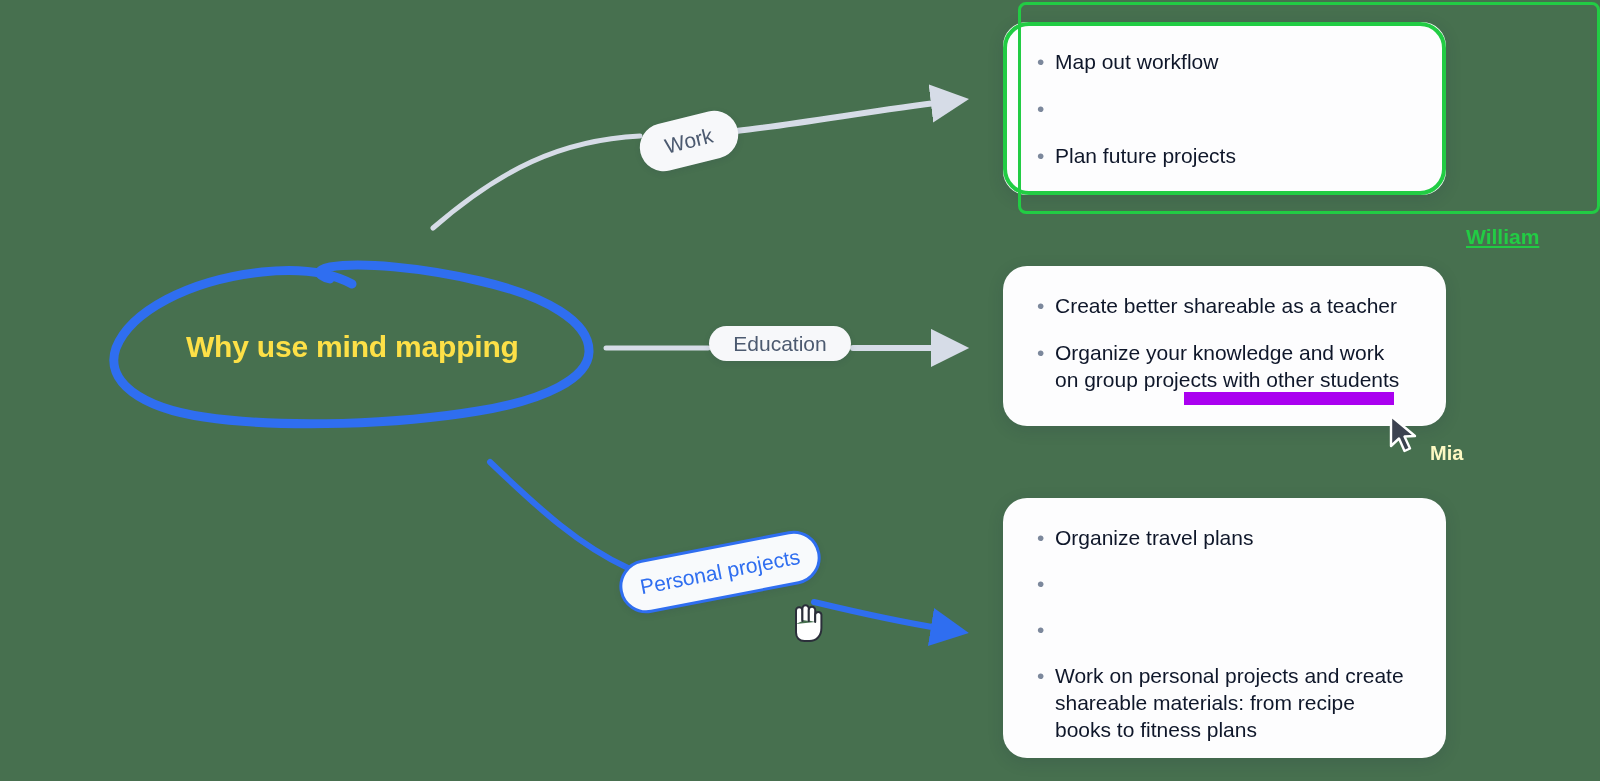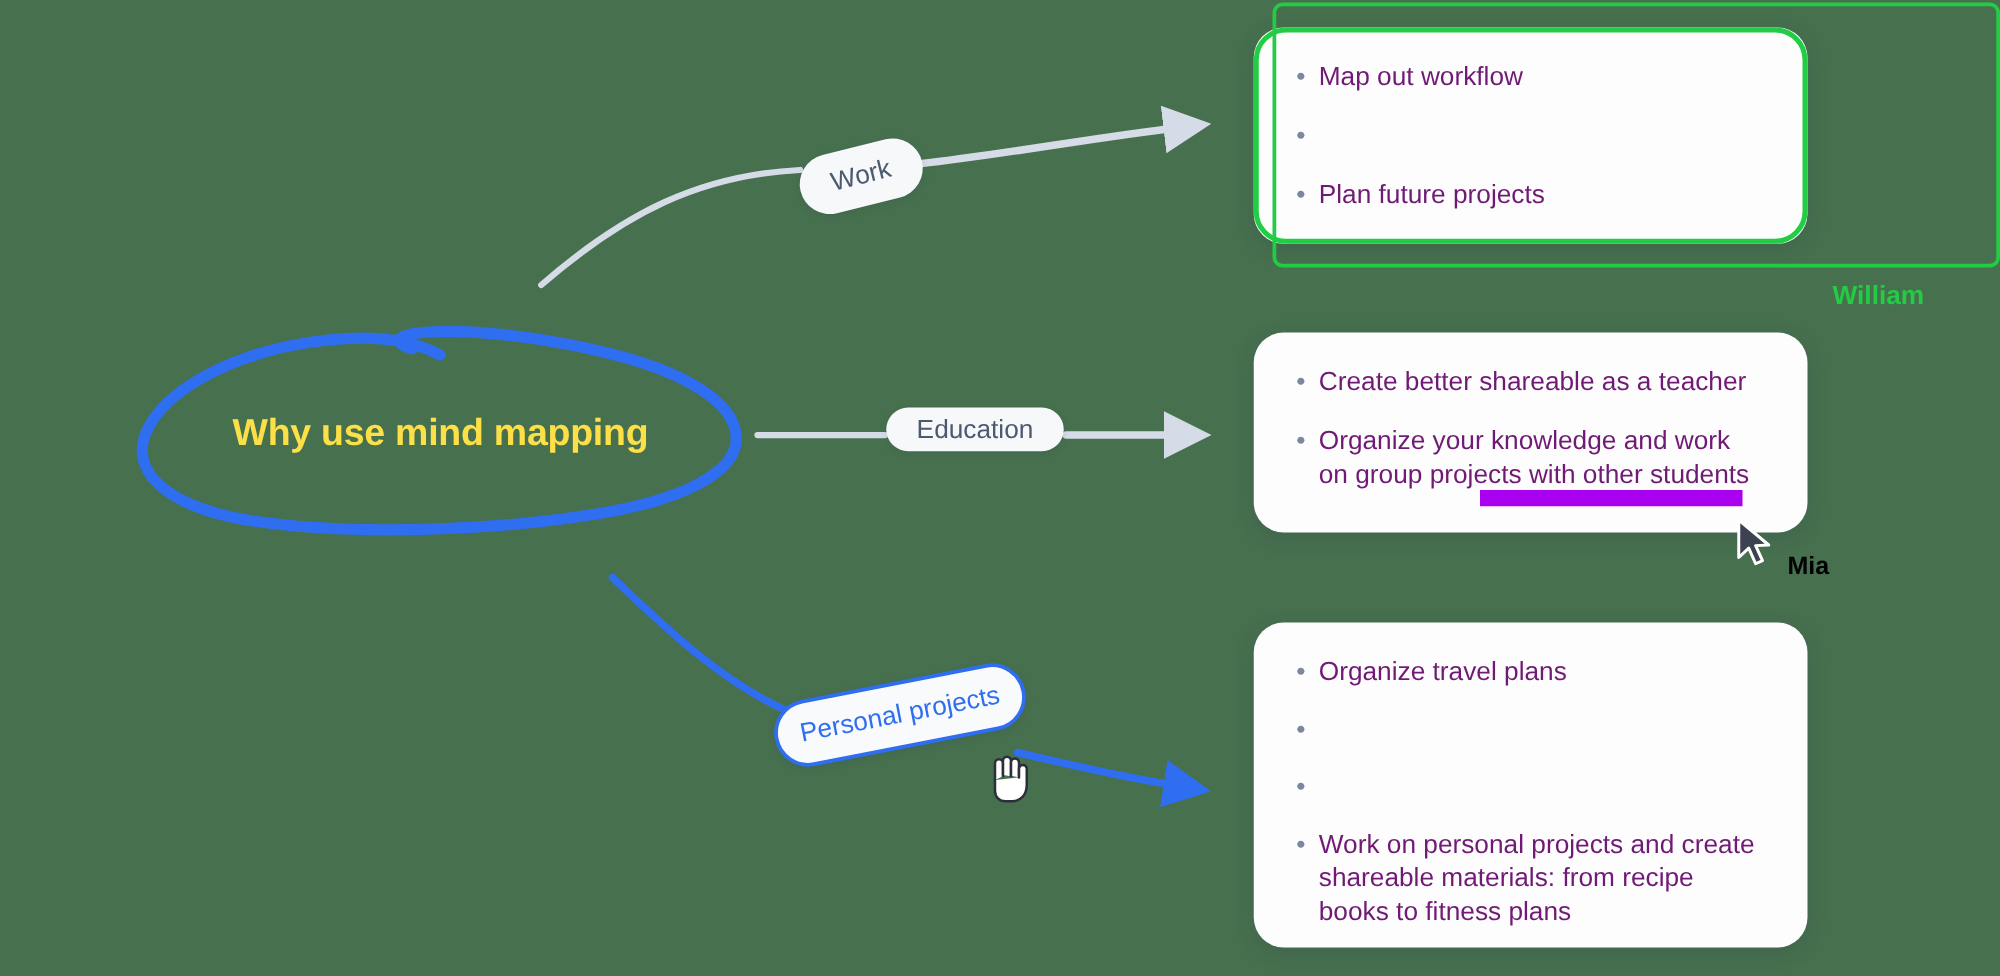--- a/index.html
+++ b/index.html
@@ -84,21 +84,21 @@
   }
   .bullet-row:last-child { margin-bottom: 0; }
   .bullet-dot {
     color: #7c889c;
     font-size: 21px;
     line-height: 27px;
     width: 18px;
     flex: 0 0 18px;
   }
   .bullet-text {
-    color: #701a75;
+    color: #0f172a;
     font-size: 21px;
     line-height: 27px;
   }
   .card-personal .bullet-row { margin-bottom: 19px; }
 
   
   #sel-green-outer {
     position: absolute;
     left: 1018px; top: 2px;
     width: 582px; height: 212px;
@@ -113,33 +113,34 @@
     border: 4px solid #22cc44;
     border-radius: 26px;
     box-sizing: border-box;
   }
   #label-william {
     position: absolute;
     left: 1466px; top: 225px;
     color: #22cc44;
     font-size: 21px;
     font-weight: bold;
+    text-decoration: underline;
   }
 
   
   #highlight-purple {
     position: absolute;
     left: 1184px; top: 392px;
     width: 210px; height: 13px;
     background: #aa00f0;
   }
   #label-mia {
     position: absolute;
     left: 1430px; top: 442px;
-    color: #000000;
+    color: #fef9c3;
     font-size: 20px;
     font-weight: bold;
   }
 
   
   #center-title {
     position: absolute;
     left: 186px; top: 330px;
     color: #fde047;
     font-size: 30px;

